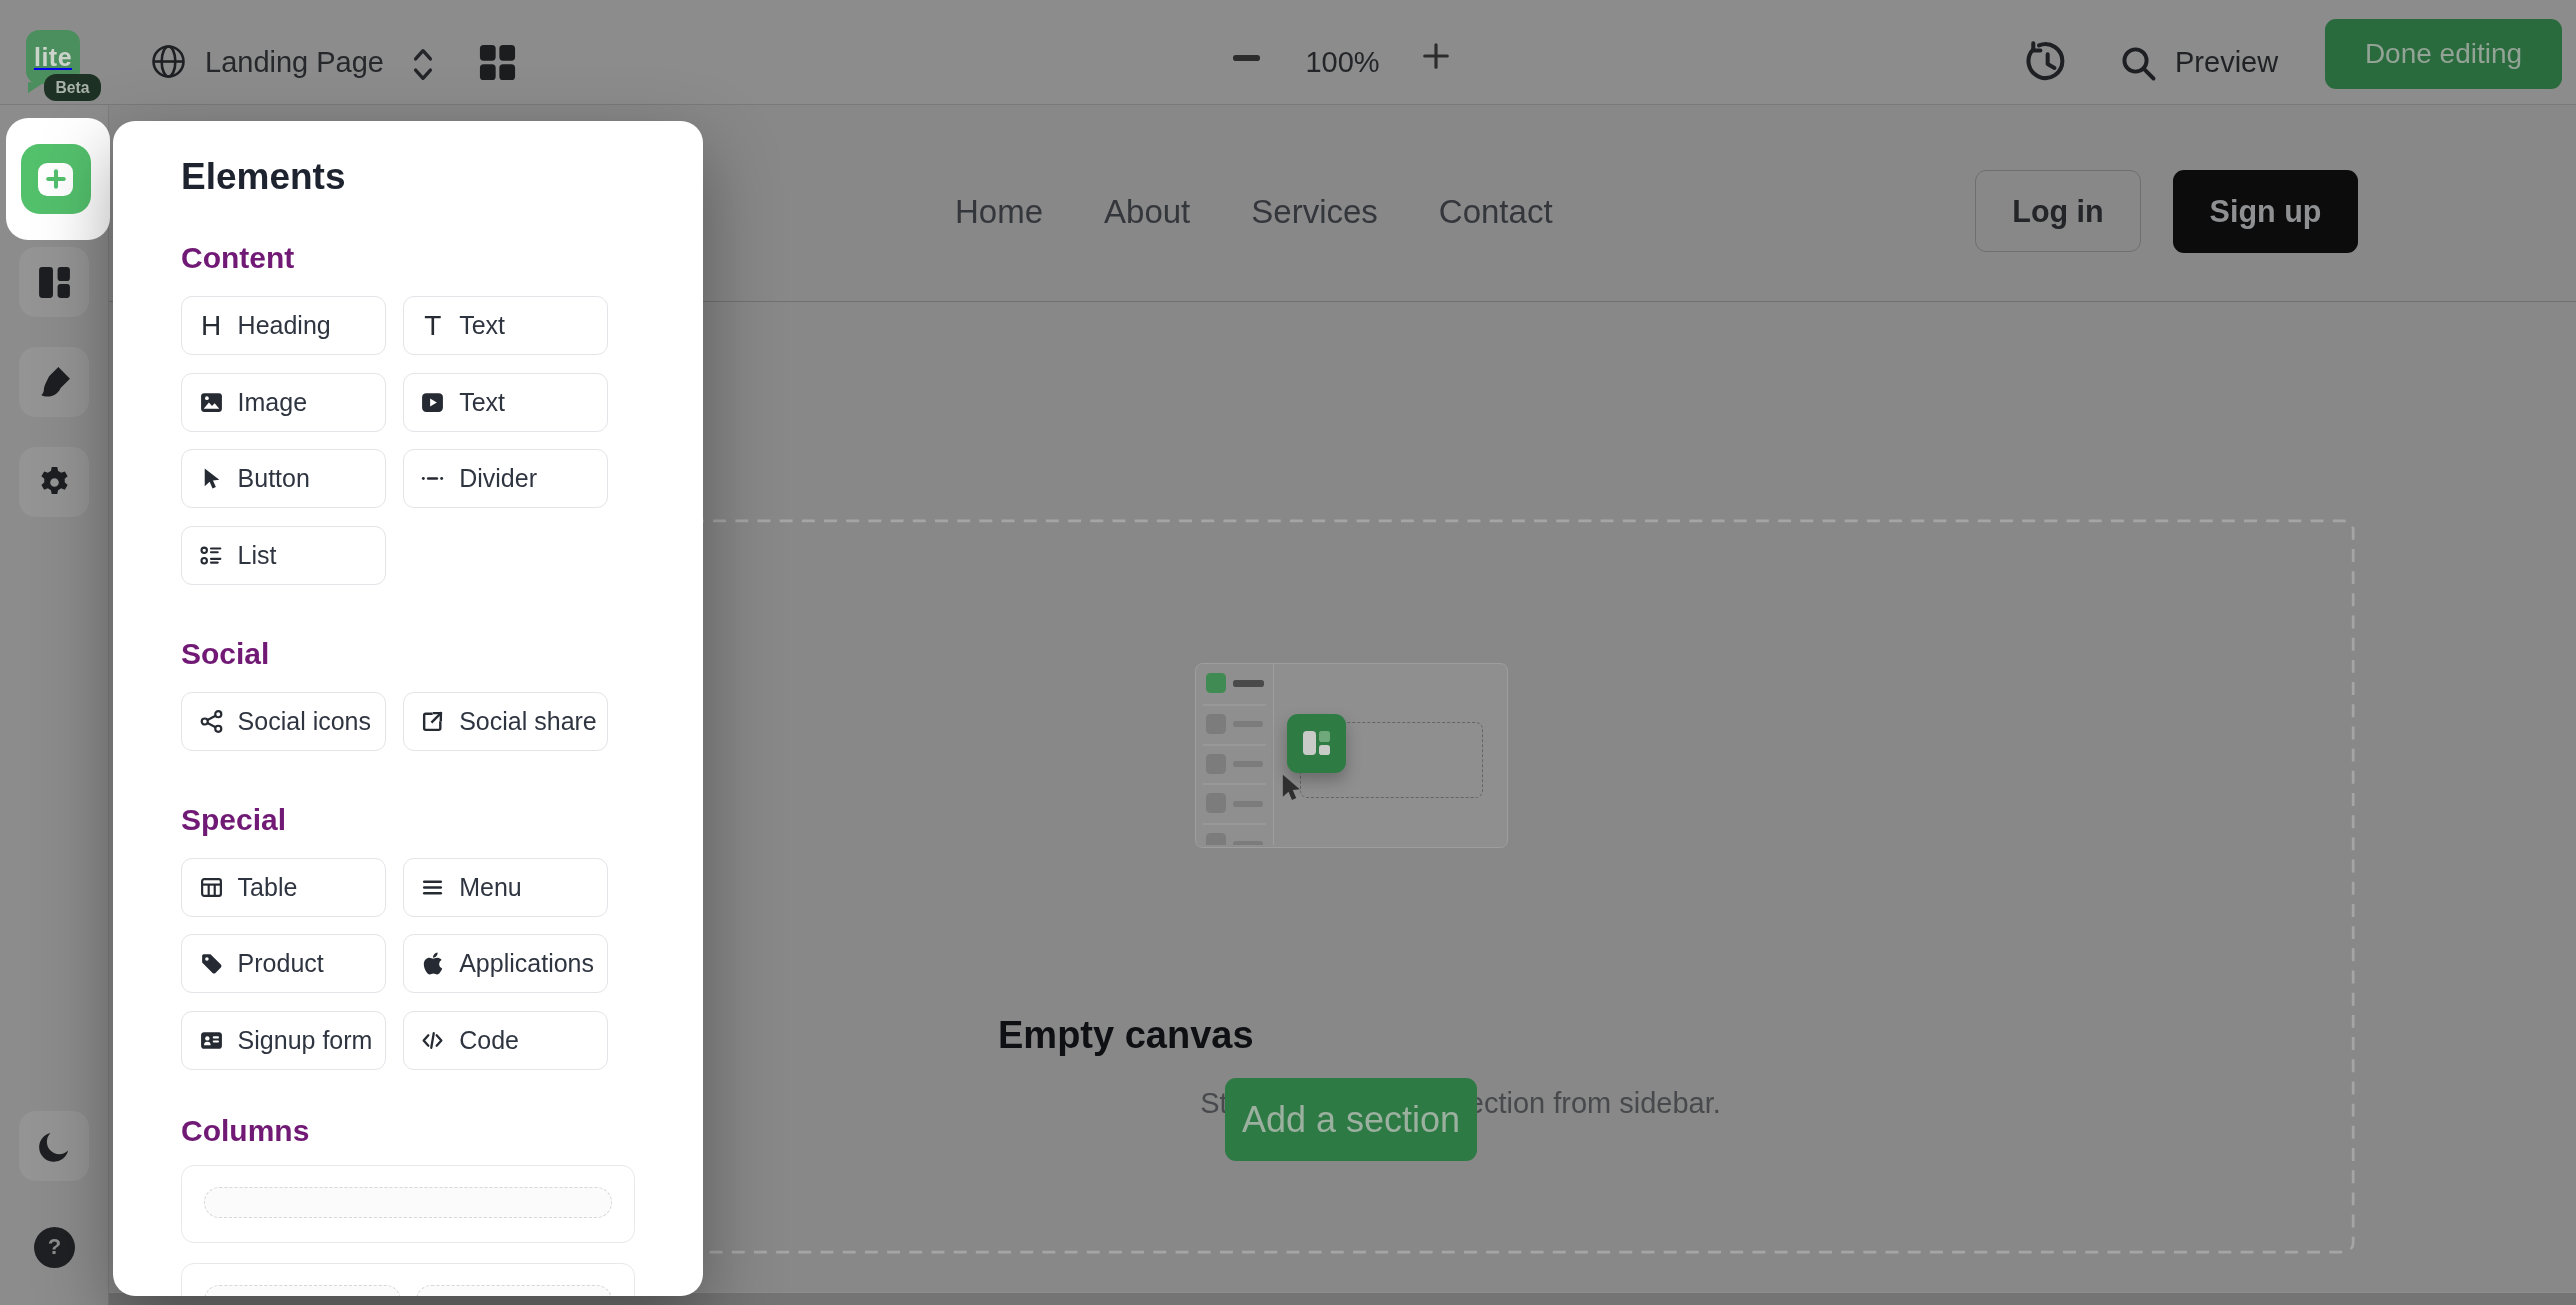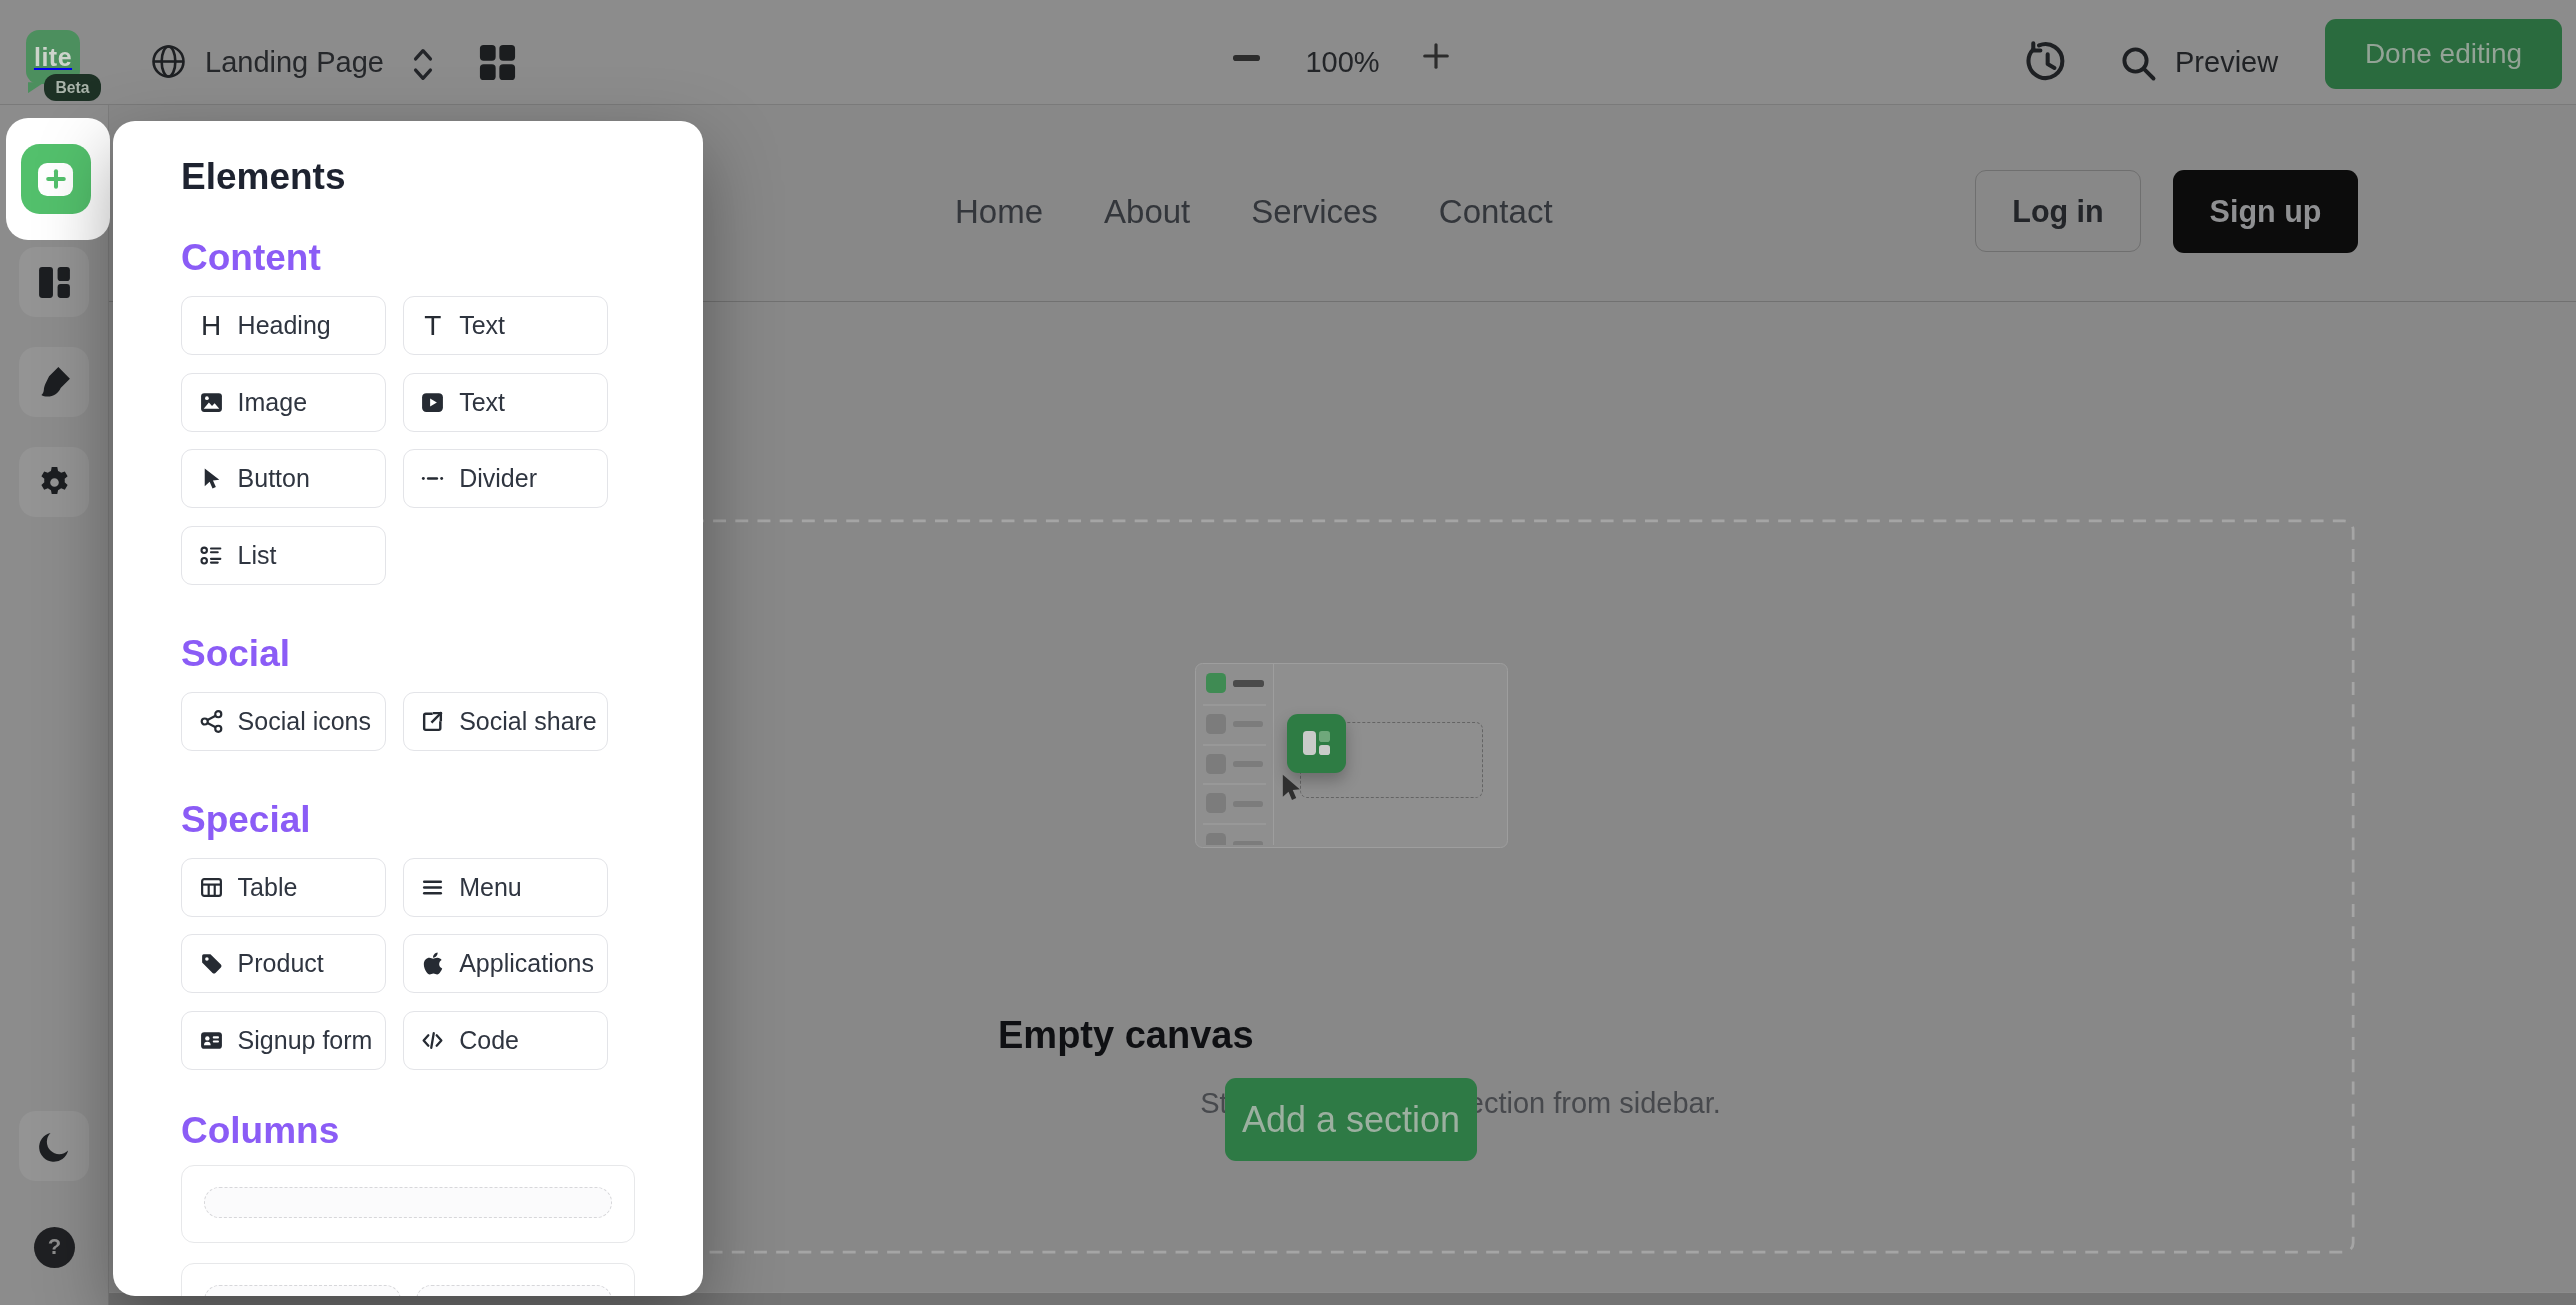--- a/index.html
+++ b/index.html
@@ -80,21 +80,21 @@
   .add-el-btn { position:absolute; left:15px; top:26px; width:70px; height:70px;
           background:#53c06c; border:none; border-radius:18.5px; cursor:pointer;
           display:flex; align-items:center; justify-content:center; }
   .add-el-inner { width:35px; height:33px; background:#ffffff; border-radius:9.2px;
           display:flex; align-items:center; justify-content:center; color:#53c06c; }
 
   .panel { position:absolute; left:113px; top:121px; width:590px; height:1175px;
           background:#ffffff; border-radius:22px; z-index:20; padding:0 68px;
           box-shadow:0 28px 74px rgba(0,0,0,.35); overflow:hidden; }
   .panel-title { margin-top:35px; font-size:37px; line-height:41px; font-weight:700; color:#1e2330; }
-  .sec-h { font-size:37px; line-height:33px; font-weight:700; color:#8b5cf6; }
+  .sec-h { font-size:30px; line-height:33px; font-weight:700; color:#701a75; }
   .mt48 { margin-top:44px; } .mt56 { margin-top:52px; }
   .el-grid { margin-top:22px; display:grid; grid-template-columns:205px 205px;
           column-gap:16.6px; row-gap:17.6px; }
   .el-btn { height:59px; border:1.8px solid #e3e4e8; border-radius:11px; background:#fff;
           display:flex; align-items:center; padding-left:16.6px; gap:14px; cursor:pointer; }
   .el-ico { width:25px; height:25px; display:flex; align-items:center; justify-content:center;
           color:#262b33; flex:0 0 auto; }
   .el-glyph { font-size:28px; font-weight:400; color:#262b33; line-height:25px; }
   .el-label { font-size:25px; color:#2f3540; white-space:nowrap; }
   .col-card { margin-top:18.5px; height:78px; border:1.8px solid #e7e8ea; border-radius:13px;

